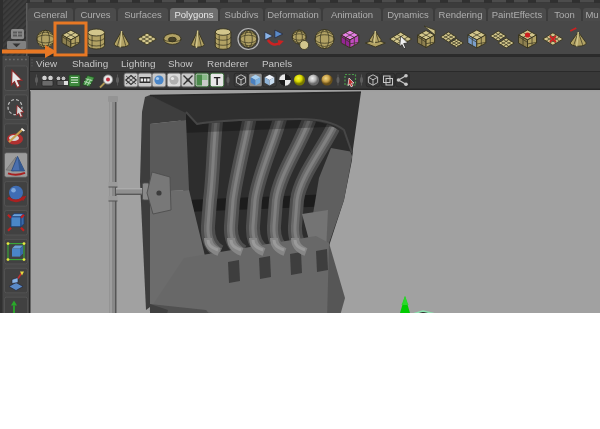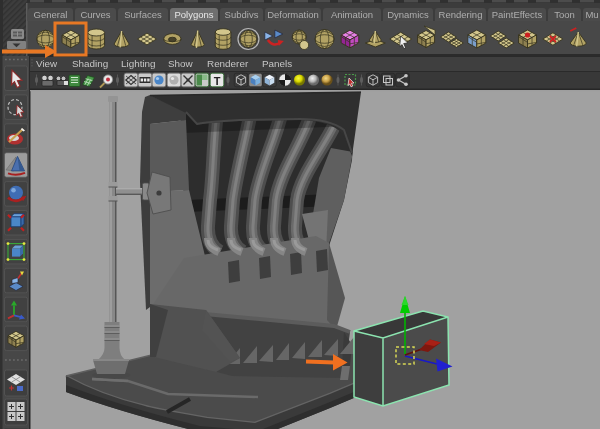--- a/index.html
+++ b/index.html
@@ -1,14 +1,14 @@
 <!DOCTYPE html>
 <html><head><meta charset="utf-8"><style>
 html,body{margin:0;padding:0}
-#s{position:relative;width:600px;height:429px;overflow:hidden;background:#a1a1a1}
+#s{position:relative;width:600px;height:313px;overflow:hidden;background:#a1a1a1}
 text{font-family:"Liberation Sans",sans-serif}
 </style></head><body>
 <div id="s">
 <svg width="600" height="429" viewBox="0 0 600 429">
 <defs>
 <pattern id="hatch" width="4" height="4" patternTransform="rotate(45)" patternUnits="userSpaceOnUse">
 <rect width="4" height="4" fill="#3d3d3d"></rect>
           <rect width="1.5" height="4" fill="#313131"></rect>
 </pattern>
 </defs>

